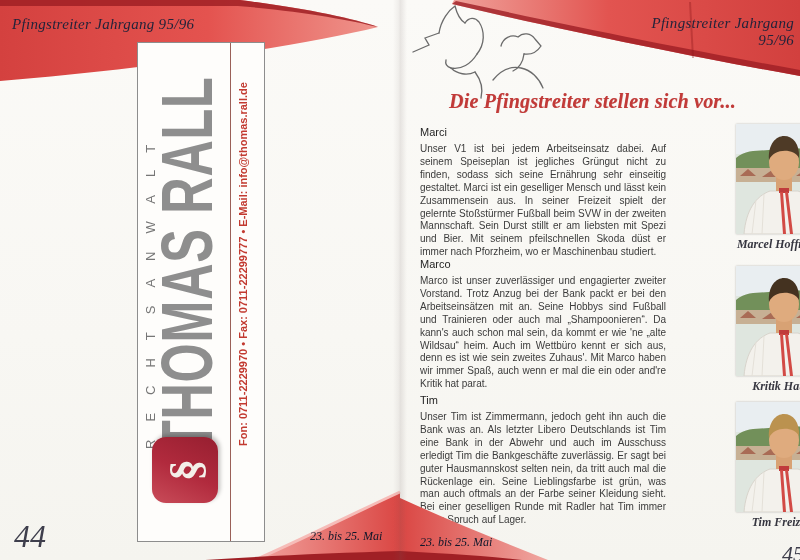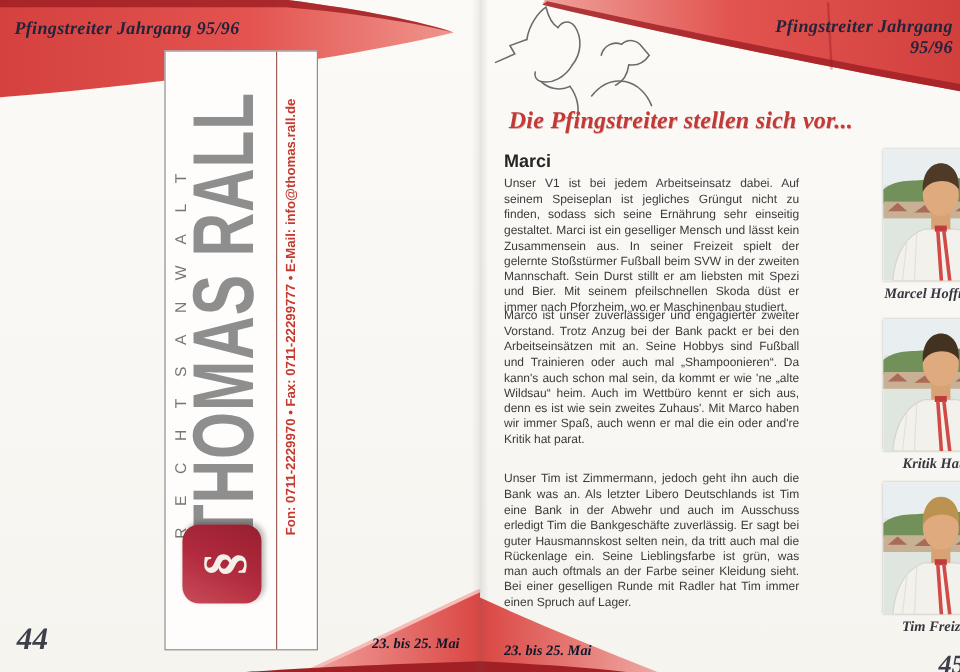--- a/index.html
+++ b/index.html
@@ -1,32 +1,32 @@
 <!DOCTYPE html>
 <html><head>
 <meta charset="utf-8">
 <style>
   html,body{margin:0;padding:0;}
   body{width:800px;height:560px;overflow:hidden;position:relative;
        background:linear-gradient(180deg,#fbfaf7 0%,#f8f7f3 60%,#f5f4ef 100%);
        font-family:"Liberation Sans",sans-serif;}
-  .script{font-family:"Liberation Serif",serif;font-style:italic;font-weight:bold;}
+  .script{font-family:"Liberation Serif",serif;font-style:italic;font-weight:normal;}
   .abs{position:absolute;}
 
   
   #ribbon-tl{left:0;top:0;}
   #ribbon-tr{left:400px;top:0;}
   #ribbon-bottom{left:0;bottom:0;}
   .hdr-text{color:#23233a;font-size:15px;letter-spacing:.3px;}
   #hdr-left{left:12px;top:16px;}
   #hdr-right{left:612px;top:15px;width:182px;text-align:right;}
   .date-text{color:#0f172a;font-size:12px;}
   #date-left{left:310px;top:529px;}
   #date-right{left:420px;top:535px;}
-  .pagenum{color:#3e3e4c;font-size:26px;}
+  .pagenum{color:#3e3e4c;font-size:32px;}
   #pagenum-left{left:14px;top:518px;}
   #pagenum-right{left:782px;top:541px;font-size:22px;}
 
   
   #fold{left:393px;top:0;width:14px;height:560px;
         background:linear-gradient(90deg,rgba(0,0,0,0) 0%,rgba(110,95,95,.08) 40%,rgba(110,95,95,.14) 52%,rgba(0,0,0,0) 100%);}
 
   
   #ad-box{left:137px;top:42px;width:126px;height:498px;border:1px solid #8d8d8d;background:#fefdfb;}
   #ad-rot{position:absolute;left:0;top:0;width:498px;height:126px;
@@ -38,25 +38,25 @@
   #ad-divider{position:absolute;left:0;top:92px;width:498px;border-top:1px solid #9a6058;}
   #ad-contact{position:absolute;left:95px;top:99px;width:400px;color:#c23a30;
               font-size:11px;font-weight:bold;white-space:nowrap;}
   #ad-logo{position:absolute;left:38px;top:14px;width:66px;height:66px;border-radius:14px;
            background:linear-gradient(115deg,#c94c59 0%,#b12a3d 48%,#961f30 100%);
            display:flex;align-items:center;justify-content:center;
            box-shadow:2px 2px 4px rgba(0,0,0,.25);}
   #ad-logo span{font-family:"Liberation Serif",serif;font-size:44px;font-weight:bold;color:#f4efe9;}
 
   
-  #article-title{left:424px;top:90px;font-size:20px;color:#c23a38;letter-spacing:.2px;
+  #article-title{left:449px;top:90px;font-size:20px;color:#c23a38;letter-spacing:.2px;
                  text-shadow:.4px .4px 0 rgba(160,40,40,.35);}
   .section{position:absolute;left:420px;width:246px;}
   #sec1{top:126px}#sec2{top:258px}#sec3{top:394px}
-  .section h2{font-size:15px;margin:0 0 5px 0;color:#262626;font-weight:bold;}
+  .section h2{font-size:11px;margin:0 0 5px 0;color:#262626;font-weight:normal;}
   .section p{font-size:10px;line-height:12.9px;margin:0;text-align:justify;color:#3b3b3b;}
 
   .photo{position:absolute;left:736px;width:92px;margin:0;}
   #photo1{top:124px}#photo2{top:266px}#photo3{top:402px}
   .photo svg{display:block;box-shadow:0 0 2px rgba(0,0,0,.25);}
   .photo figcaption{font-family:"Liberation Serif",serif;font-style:italic;font-weight:bold;
                     font-size:12px;color:#363640;text-align:center;margin-top:3px;}
   .photo-1 .hair{fill:#4e3a26}.photo-2 .hair{fill:#443220}.photo-3 .hair{fill:#bb924f}
 </style>
 </head>
@@ -116,23 +116,25 @@
   </div>
 </div>
 
 <h1 id="article-title" class="abs script" style="margin:0;font-weight:bold">Die Pfingstreiter stellen sich vor...</h1>
 
 <div class="section" id="sec1">
   <h2>Marci</h2>
   <p>Unser V1 ist bei jedem Arbeitseinsatz dabei. Auf seinem Speiseplan ist jegliches Grüngut nicht zu finden, sodass sich seine Ernährung sehr einseitig gestaltet. Marci ist ein geselliger Mensch und lässt kein Zusammensein aus. In seiner Freizeit spielt der gelernte Stoßstürmer Fußball beim SVW in der zweiten Mannschaft. Sein Durst stillt er am liebsten mit Spezi und Bier. Mit seinem pfeilschnellen Skoda düst er immer nach Pforzheim, wo er Maschinenbau studiert.</p>
 </div>
 <div class="section" id="sec2">
+  <h2>Marco</h2>
   <p>Marco ist unser zuverlässiger und engagierter zweiter Vorstand. Trotz Anzug bei der Bank packt er bei den Arbeitseinsätzen mit an. Seine Hobbys sind Fußball und Trainieren oder auch mal „Shampoonieren“. Da kann's auch schon mal sein, da kommt er wie 'ne „alte Wildsau“ heim. Auch im Wettbüro kennt er sich aus, denn es ist wie sein zweites Zuhaus'. Mit Marco haben wir immer Spaß, auch wenn er mal die ein oder and're Kritik hat parat.</p>
 </div>
 <div class="section" id="sec3">
+  <h2>Tim</h2>
   <p>Unser Tim ist Zimmermann, jedoch geht ihn auch die Bank was an. Als letzter Libero Deutschlands ist Tim eine Bank in der Abwehr und auch im Ausschuss erledigt Tim die Bankgeschäfte zuverlässig. Er sagt bei guter Hausmannskost selten nein, da tritt auch mal die Rückenlage ein. Seine Lieblingsfarbe ist grün, was man auch oftmals an der Farbe seiner Kleidung sieht. Bei einer geselligen Runde mit Radler hat Tim immer einen Spruch auf Lager.</p>
 </div>
 
 <figure class="photo photo-1" id="photo1">
   <svg width="96" height="110" viewBox="0 0 96 110">
     <rect width="96" height="110" fill="#dfe6df"></rect>
     <rect width="96" height="30" fill="#e9eef1"></rect>
     <path d="M0,34 C12,24 26,28 40,25 C58,22 74,28 96,23 L96,46 L0,46 Z" fill="#72905a"></path>
     <rect y="44" width="96" height="14" fill="#c7b094"></rect>
     <path d="M4,52 L12,45 L20,52 Z M26,53 L36,46 L46,53 Z M60,52 L70,45 L80,52 Z" fill="#a96b55"></path>

